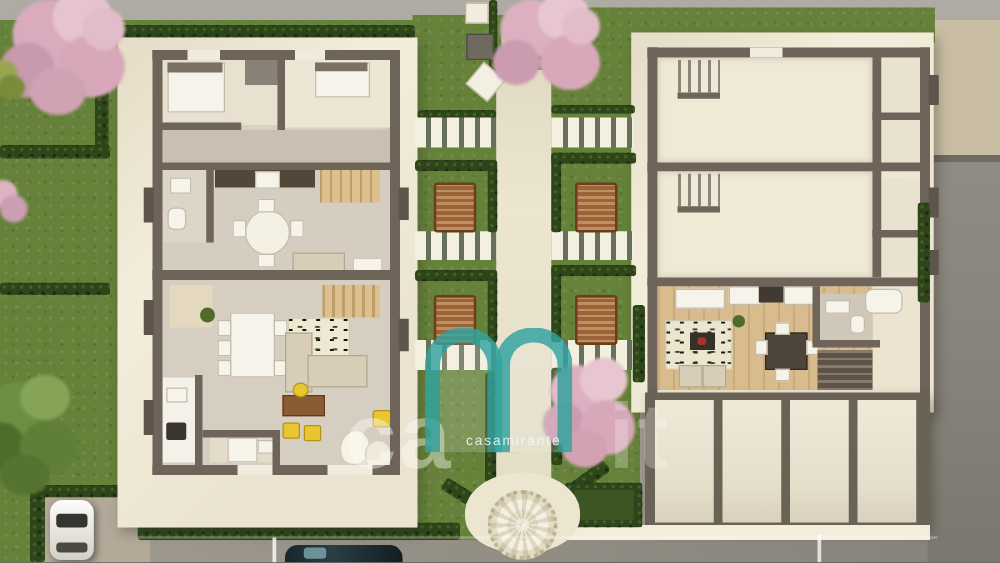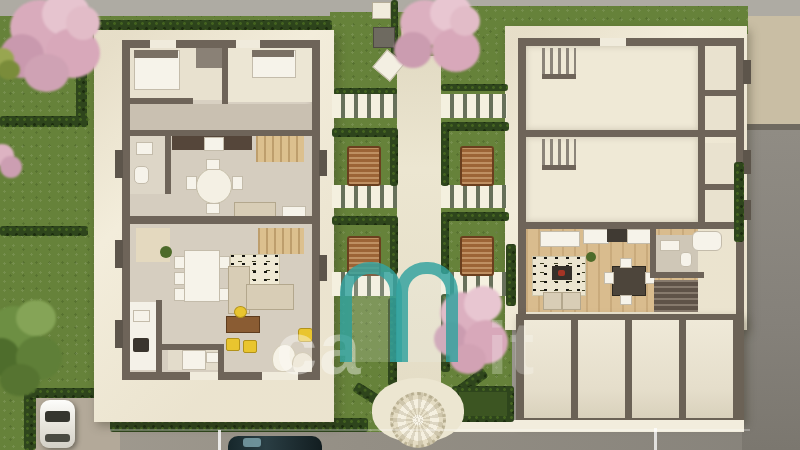--- a/index.html
+++ b/index.html
@@ -305,14 +305,15 @@
     <div class="blob" style="left:0;top:2px;width:24px;height:22px;background:#98a650;"></div>
     <div class="blob" style="left:8px;top:14px;width:22px;height:20px;background:#7a8c3a;"></div>
   </div>
 
   <div class="abs wm-big" style="left:487px;top:312px;opacity:0.6;">it</div>
   <div class="abs wm-big" style="left:276px;top:312px;">ca</div>
   <div class="abs" style="left:340px;top:262px;width:120px;height:100px;">
     <div class="wm-arch" style="left:0;top:0;width:62px;height:100px;"></div>
     <div class="wm-arch" style="left:56px;top:0;width:62px;height:100px;"></div>
   </div>
+  <div class="abs wm-small" style="left:346px;top:347px;width:130px;">casamirante</div>
 
 </div>
 
 </body></html>

